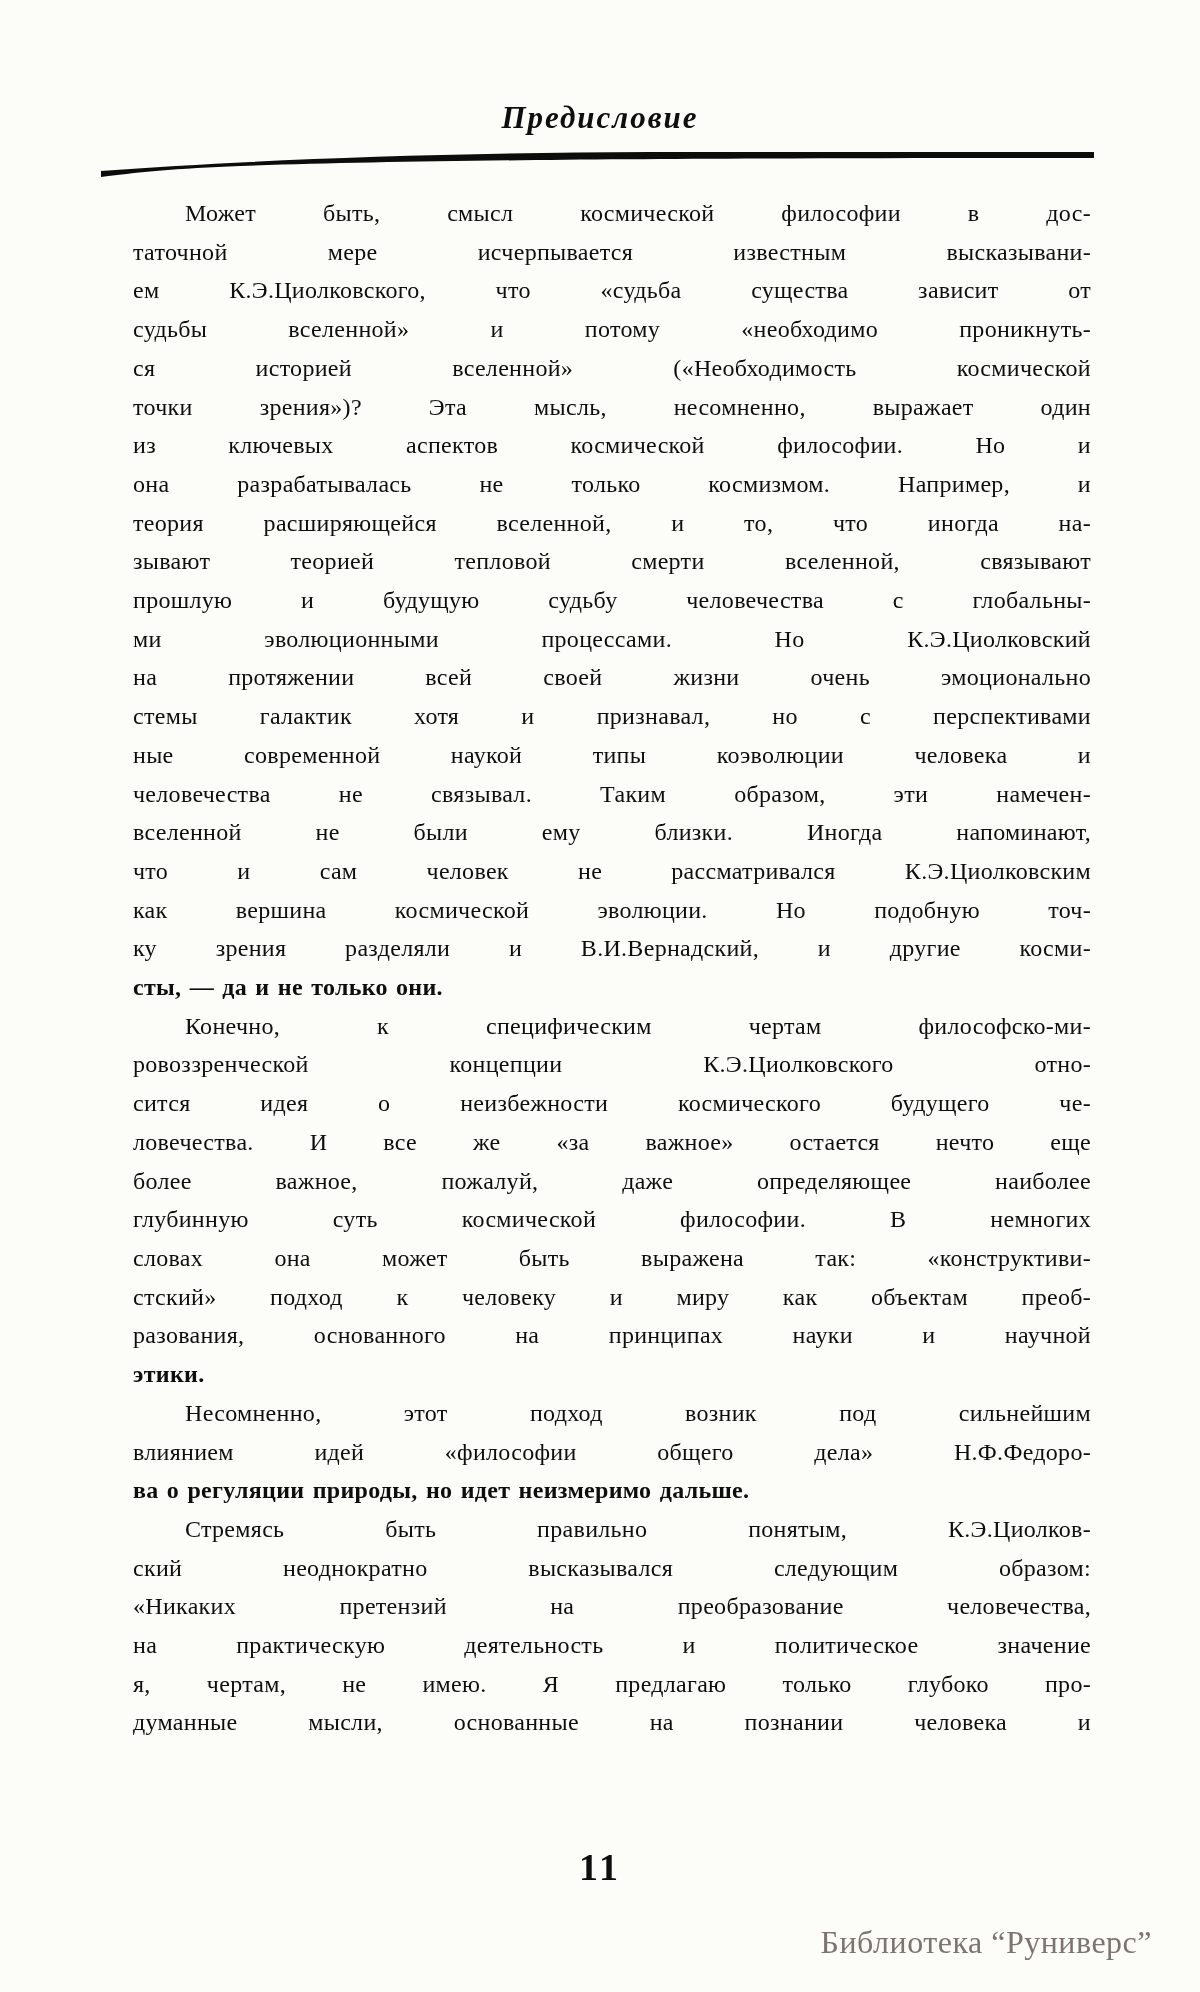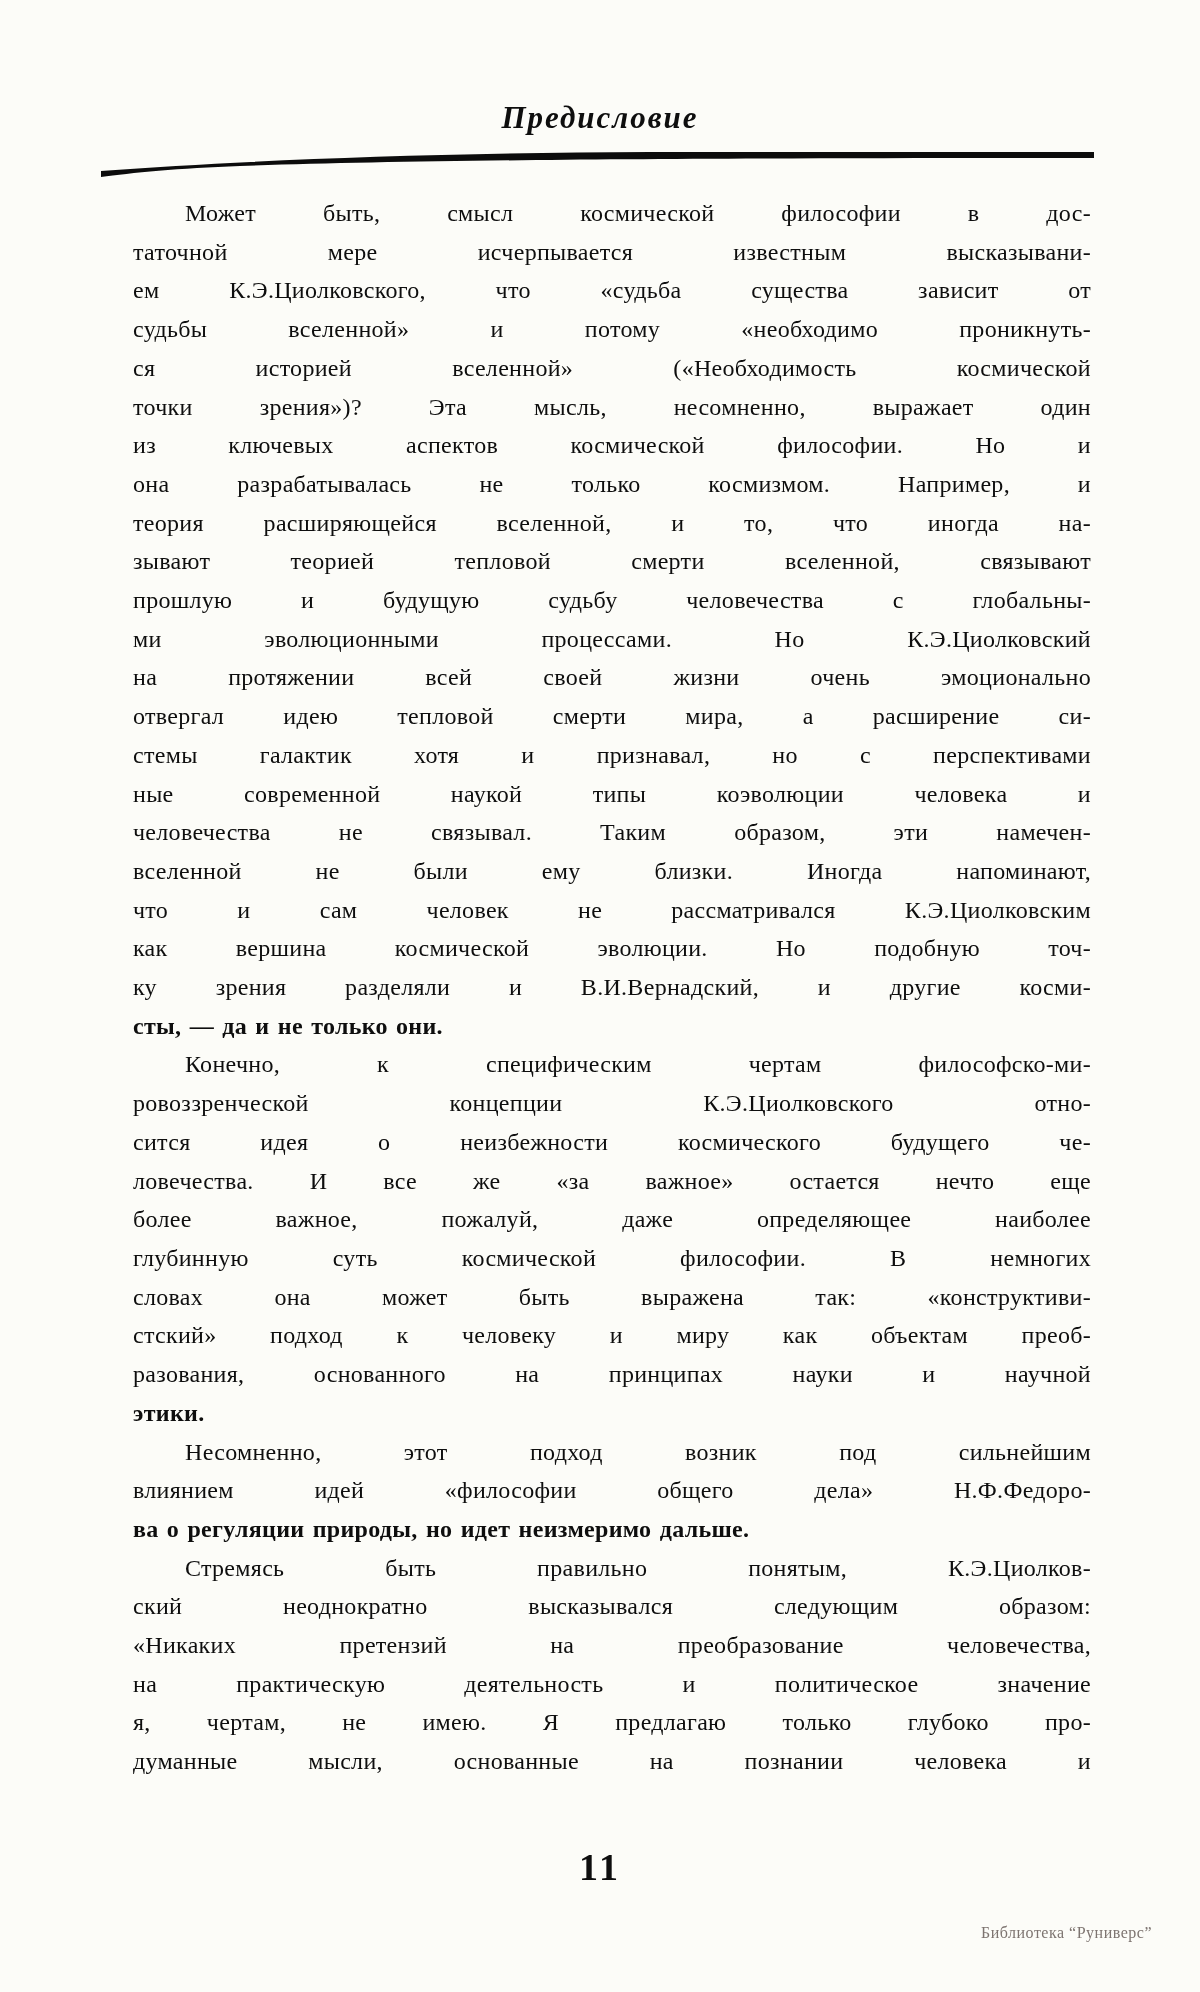--- a/index.html
+++ b/index.html
@@ -57,21 +57,21 @@
     position:absolute;
     left:0;top:1845px;width:1200px;
     text-align:center;
     font-weight:bold;
     font-size:38px;
     letter-spacing:3px;
   }
   .watermark{
     position:absolute;
     right:57px;top:1924px;
-    font-size:16px;
+    font-size:32px;
     color:var(--watermark);
     letter-spacing:0.5px;
   }
 </style>
 </head>
 <body>
 
 <div class="page">
   <h1 class="title">Предисловие</h1>
   <svg class="rule" viewBox="0 0 995 34" preserveAspectRatio="none" aria-hidden="true">
@@ -84,21 +84,20 @@
       <div class="line">судьбы вселенной» и потому «необходимо проникнуть-</div>
       <div class="line">ся историей вселенной» («Необходимость космической</div>
       <div class="line">точки зрения»)? Эта мысль, несомненно, выражает один</div>
       <div class="line">из ключевых аспектов космической философии. Но и</div>
       <div class="line">она разрабатывалась не только космизмом. Например, и</div>
       <div class="line">теория расширяющейся вселенной, и то, что иногда на-</div>
       <div class="line">зывают теорией тепловой смерти вселенной, связывают</div>
       <div class="line">прошлую и будущую судьбу человечества с глобальны-</div>
       <div class="line">ми эволюционными процессами. Но К.Э.Циолковский</div>
       <div class="line">на протяжении всей своей жизни очень эмоционально</div>
-      <div class="line">отвергал идею тепловой смерти мира, а расширение си-</div>
       <div class="line">стемы галактик хотя и признавал, но с перспективами</div>
       <div class="line">ные современной наукой типы коэволюции человека и</div>
       <div class="line">человечества не связывал. Таким образом, эти намечен-</div>
       <div class="line">вселенной не были ему близки. Иногда напоминают,</div>
       <div class="line">что и сам человек не рассматривался К.Э.Циолковским</div>
       <div class="line">как вершина космической эволюции. Но подобную точ-</div>
       <div class="line">ку зрения разделяли и В.И.Вернадский, и другие косми-</div>
       <div class="line no-just">сты, — да и не только они.</div>
       <div class="line indent">Конечно, к специфическим чертам философско-ми-</div>
       <div class="line">ровоззренческой концепции К.Э.Циолковского отно-</div>

